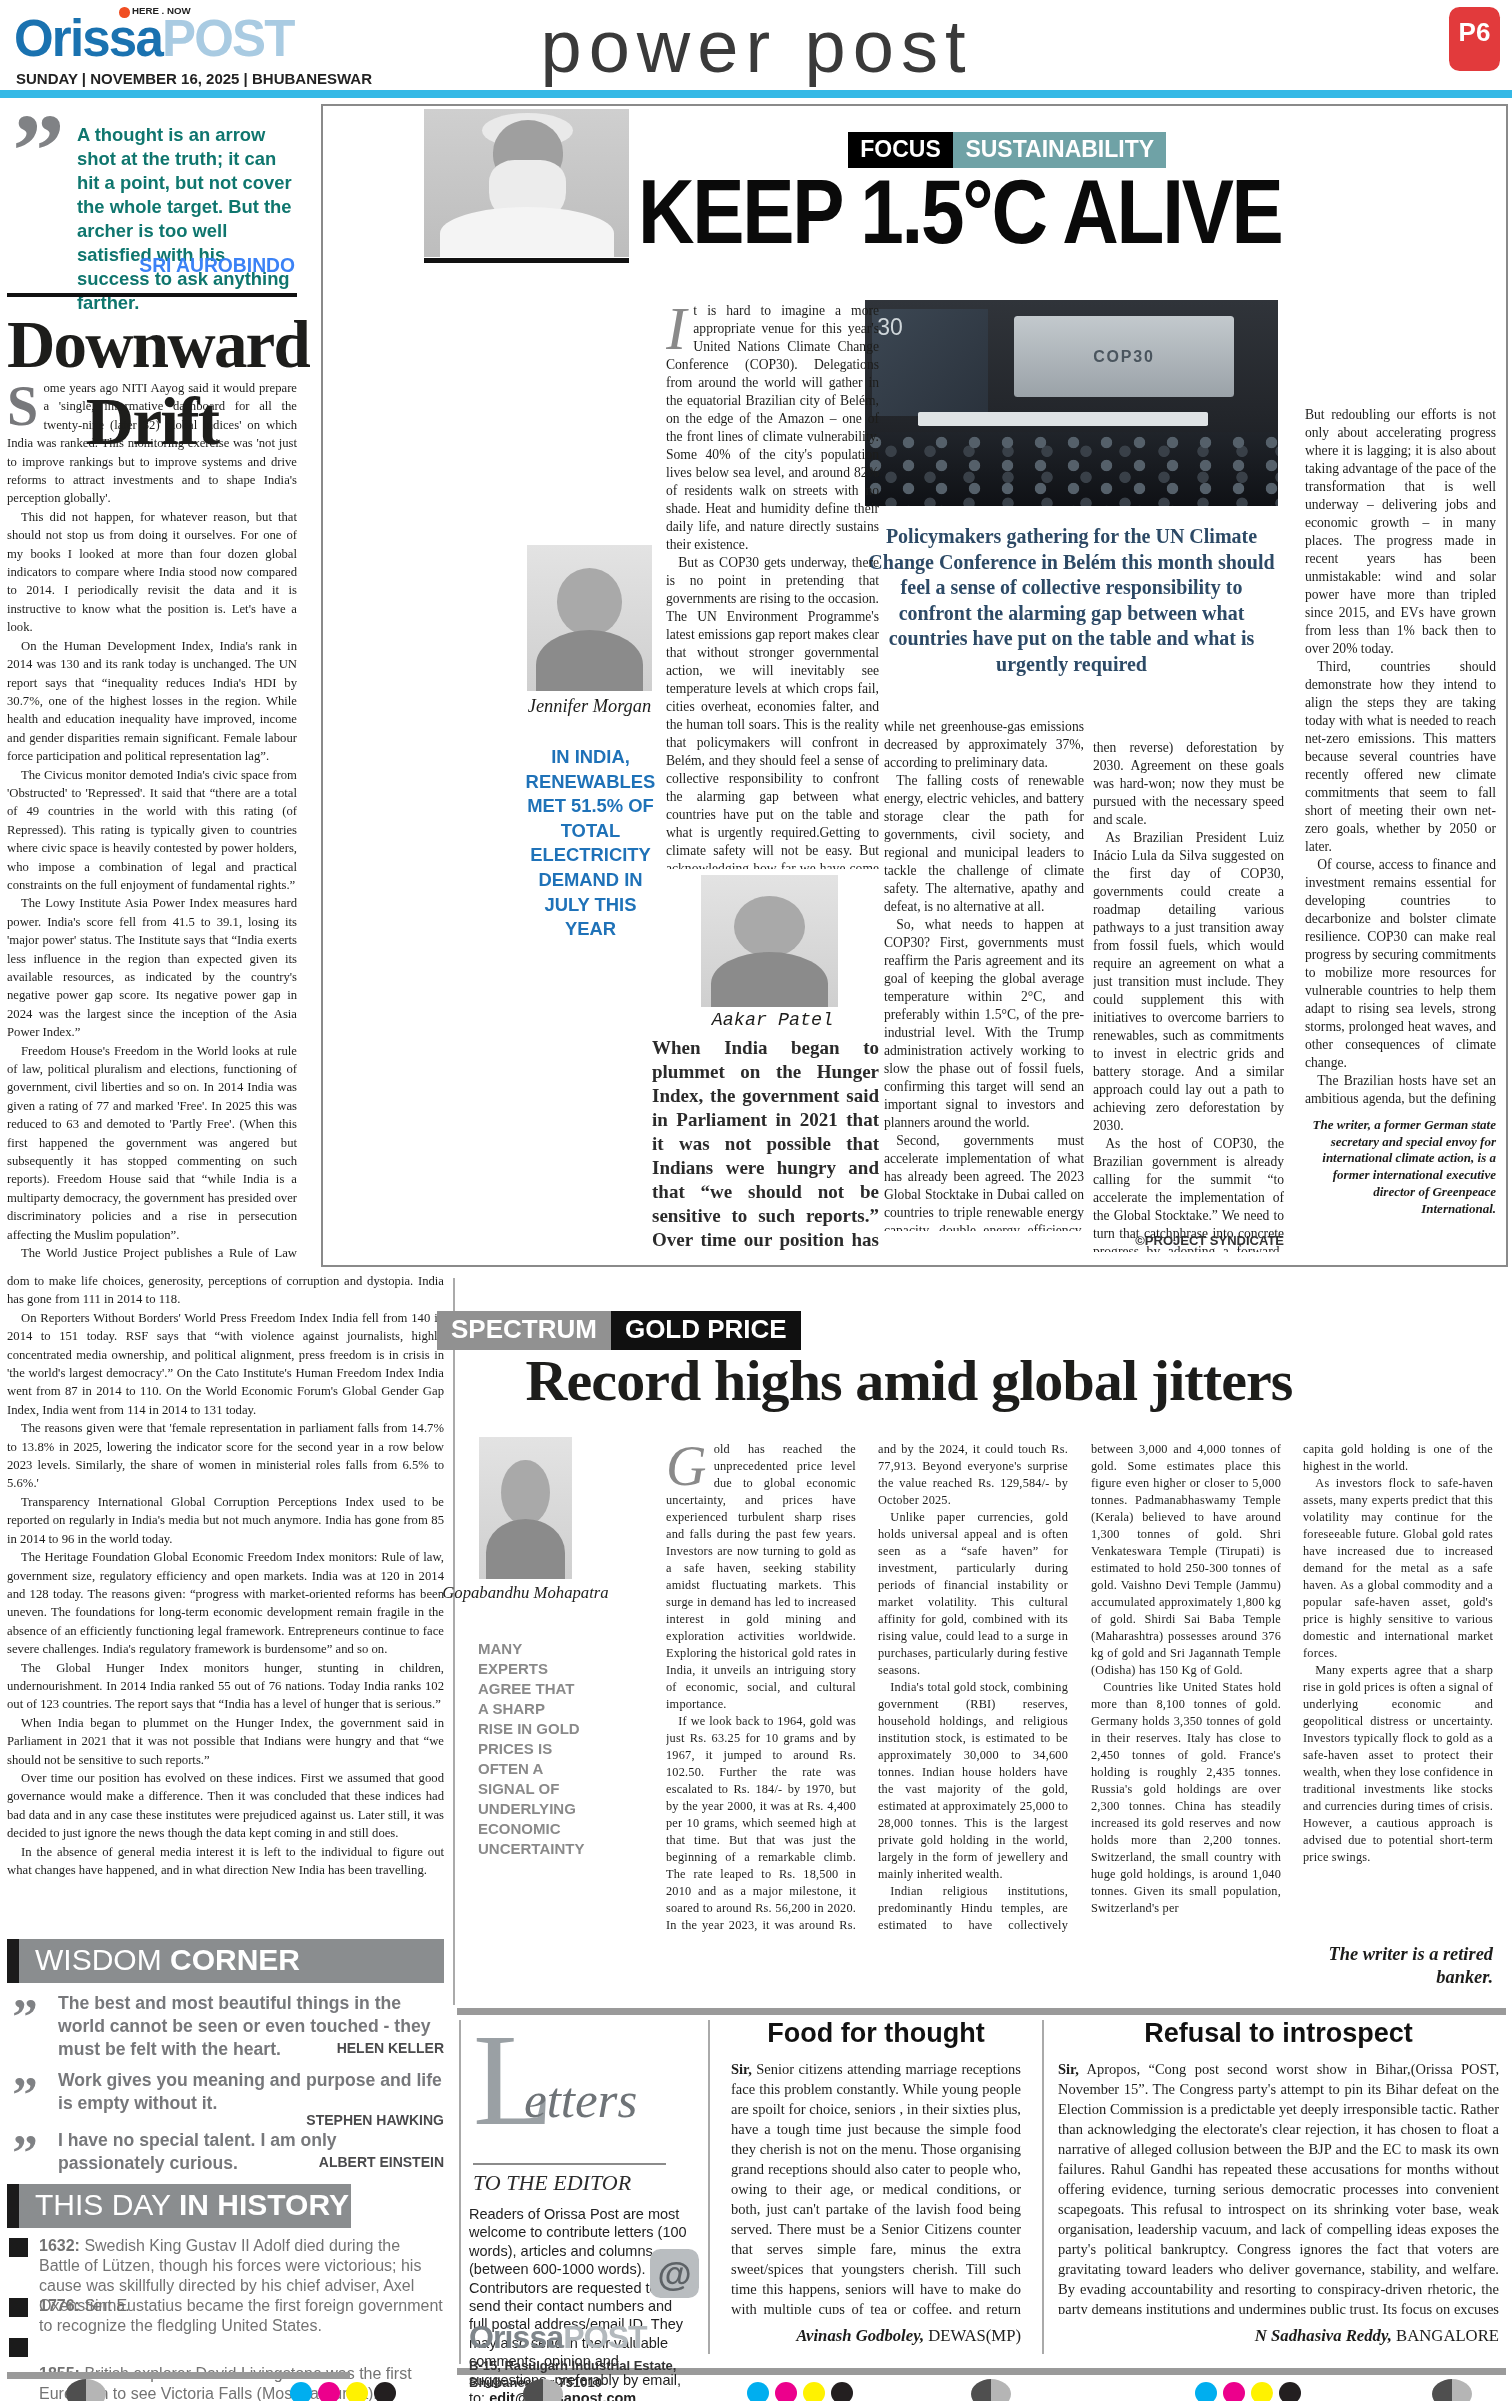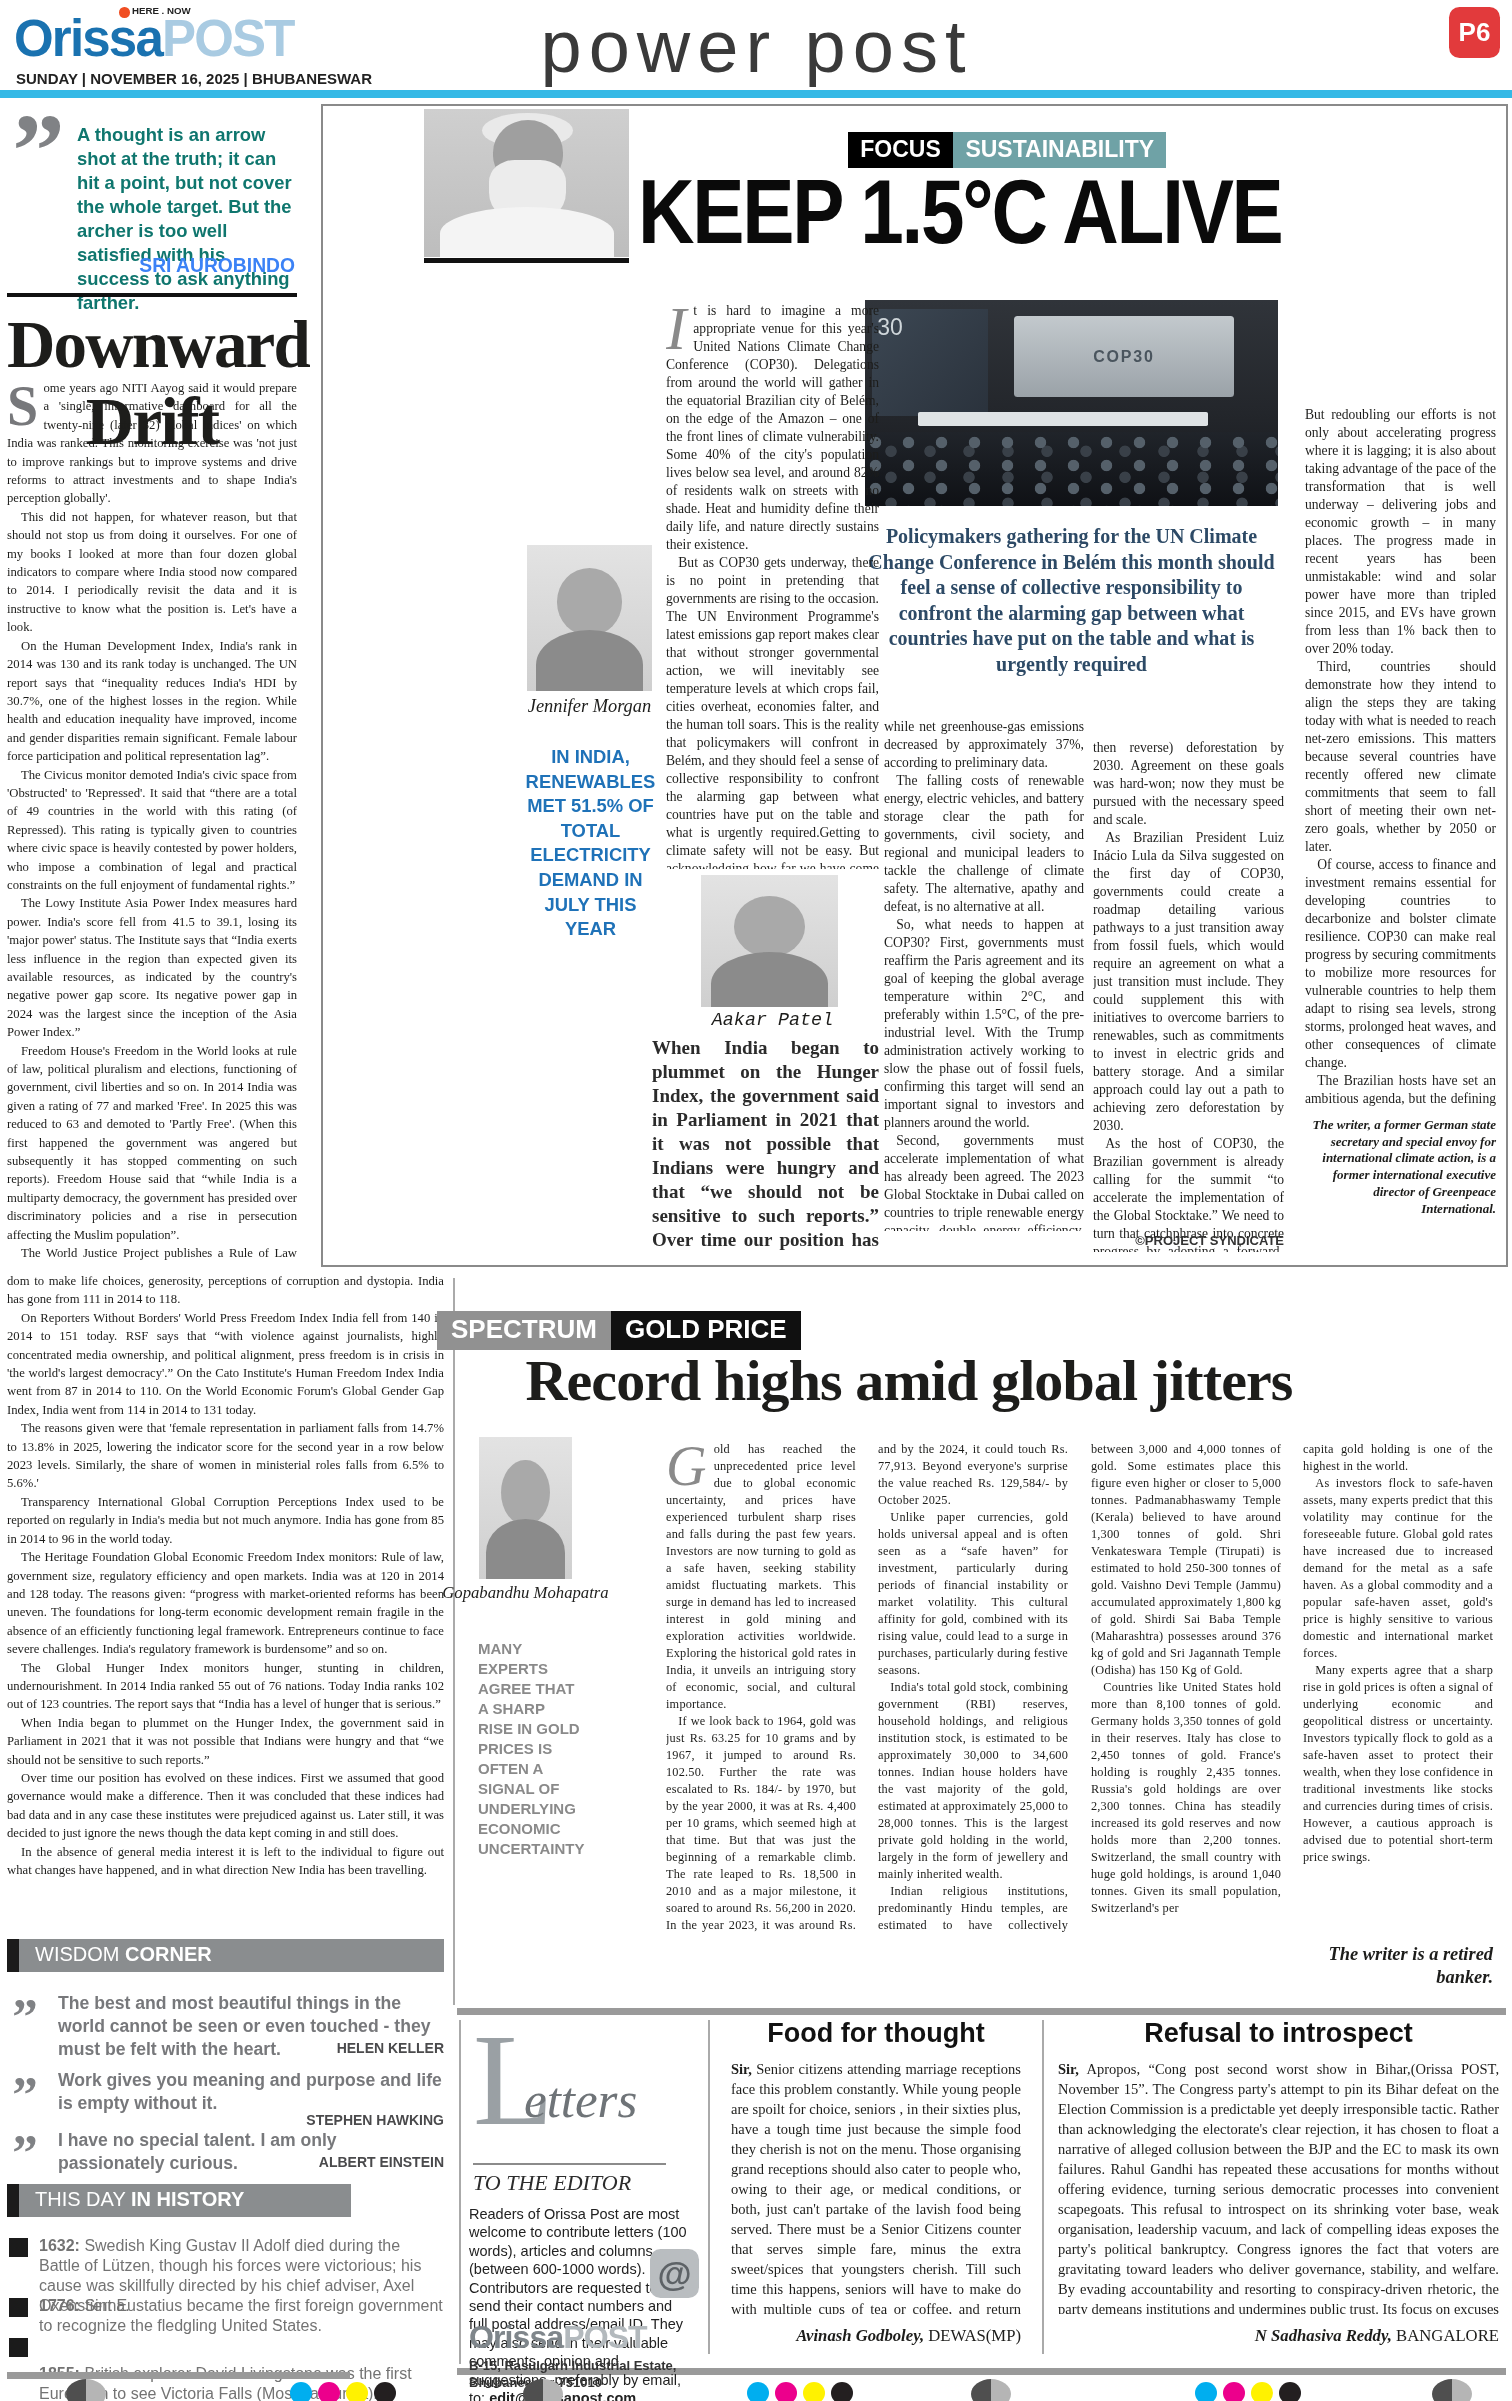--- a/index.html
+++ b/index.html
@@ -11,21 +11,21 @@
 
   
   .brand{left:14px;top:8.8px;font-family:"Liberation Sans",sans-serif;font-weight:bold;font-size:51px;letter-spacing:-1.8px;}
   .brand .b1{color:#1a72b0;}
   .brand .b2{color:#a9cbe2;}
   .brand-tag{left:132px;top:5.3px;font-size:9.7px;font-weight:bold;font-family:"Liberation Sans",sans-serif;color:#222;}
   .brand-dot{left:119px;top:7px;width:10.5px;height:10.5px;border-radius:50%;background:#f04e23;}
   .dateline{left:16px;top:70px;font-family:"Liberation Sans",sans-serif;font-weight:bold;font-size:15px;color:#222;}
   .pp-title{left:0;top:3.5px;width:1513px;text-align:center;font-family:"Liberation Sans",sans-serif;
             font-size:74px;font-weight:400;color:#3a3a3a;letter-spacing:7px;}
-  .p6{left:1449px;top:7px;width:51px;height:51px;background:#e23a3c;border-radius:10.5px;color:#fff;
+  .p6{left:1449px;top:7px;width:51px;height:64px;background:#e23a3c;border-radius:10.5px;color:#fff;
       font-family:"Liberation Sans",sans-serif;font-weight:bold;font-size:26px;text-align:center;line-height:51px;}
   .cyanrule{left:0;top:90px;width:1513px;height:8px;background:#35b9e6;}
 
   
   .qglyph{font-family:"Liberation Serif",serif;color:#808285;font-weight:bold;}
   .qb-glyph{left:12.3px;top:112px;font-size:105px;line-height:79px;}
   .qb-text{left:77px;top:123px;width:218px;font-family:"Liberation Sans",sans-serif;font-weight:bold;
            font-size:18.4px;line-height:24px;color:#0f766e;}
   .qb-author{left:77px;top:255px;width:218px;text-align:right;font-family:"Liberation Sans",sans-serif;
              font-weight:bold;font-size:19.3px;color:#3b82f6;}
@@ -112,21 +112,21 @@
   .goldcol p{margin:0;text-indent:12.3px;}
   .goldcol p:first-child{text-indent:0;}
   .gold-c1{left:666px;top:1441px;width:190px;height:492px;}
   .gold-c2{left:878px;top:1441px;width:190px;height:492px;}
   .gold-c3{left:1091px;top:1441px;width:190px;height:492px;}
   .gold-c4{left:1303px;top:1441px;width:190px;height:492px;}
   .gold-sig{left:1303px;top:1943px;width:190px;text-align:right;font-style:italic;font-weight:bold;font-size:18.4px;line-height:23px;}
   .drop3{float:left;font-size:56px;line-height:46px;padding:1.8px 7px 0 0;color:#8a8a8a;font-style:italic;}
 
   
-  .greybar{background:#8a8d8f;color:#fff;font-family:"Liberation Sans",sans-serif;font-size:20px;
+  .greybar{background:#8a8d8f;color:#fff;font-family:"Liberation Sans",sans-serif;font-size:30px;
            padding:4.4px 0 6.1px 16px;border-left:12.3px solid #1b1b1b;}
   .greybar .bold{font-weight:800;}
   .wisdom-bar{left:7px;top:1939px;width:409px;}
   .hist-bar{left:7px;top:2184px;width:316px;}
   .wq-glyph{font-size:51px;line-height:39px;}
   .wq-text{font-family:"Liberation Sans",sans-serif;font-weight:bold;font-size:17.6px;line-height:23px;color:#77787b;}
   .wq-author{text-align:right;font-family:"Liberation Sans",sans-serif;font-weight:bold;font-size:14px;color:#4a4a4c;}
   .hist-entry{font-family:Liberation Sans, sans-serif;font-size:16px;line-height:20px;color:#737373;}
   .hist-entry b{font-weight:800;}
   .hist-sq{width:19.3px;height:19.3px;background:#1b1b1b;}

